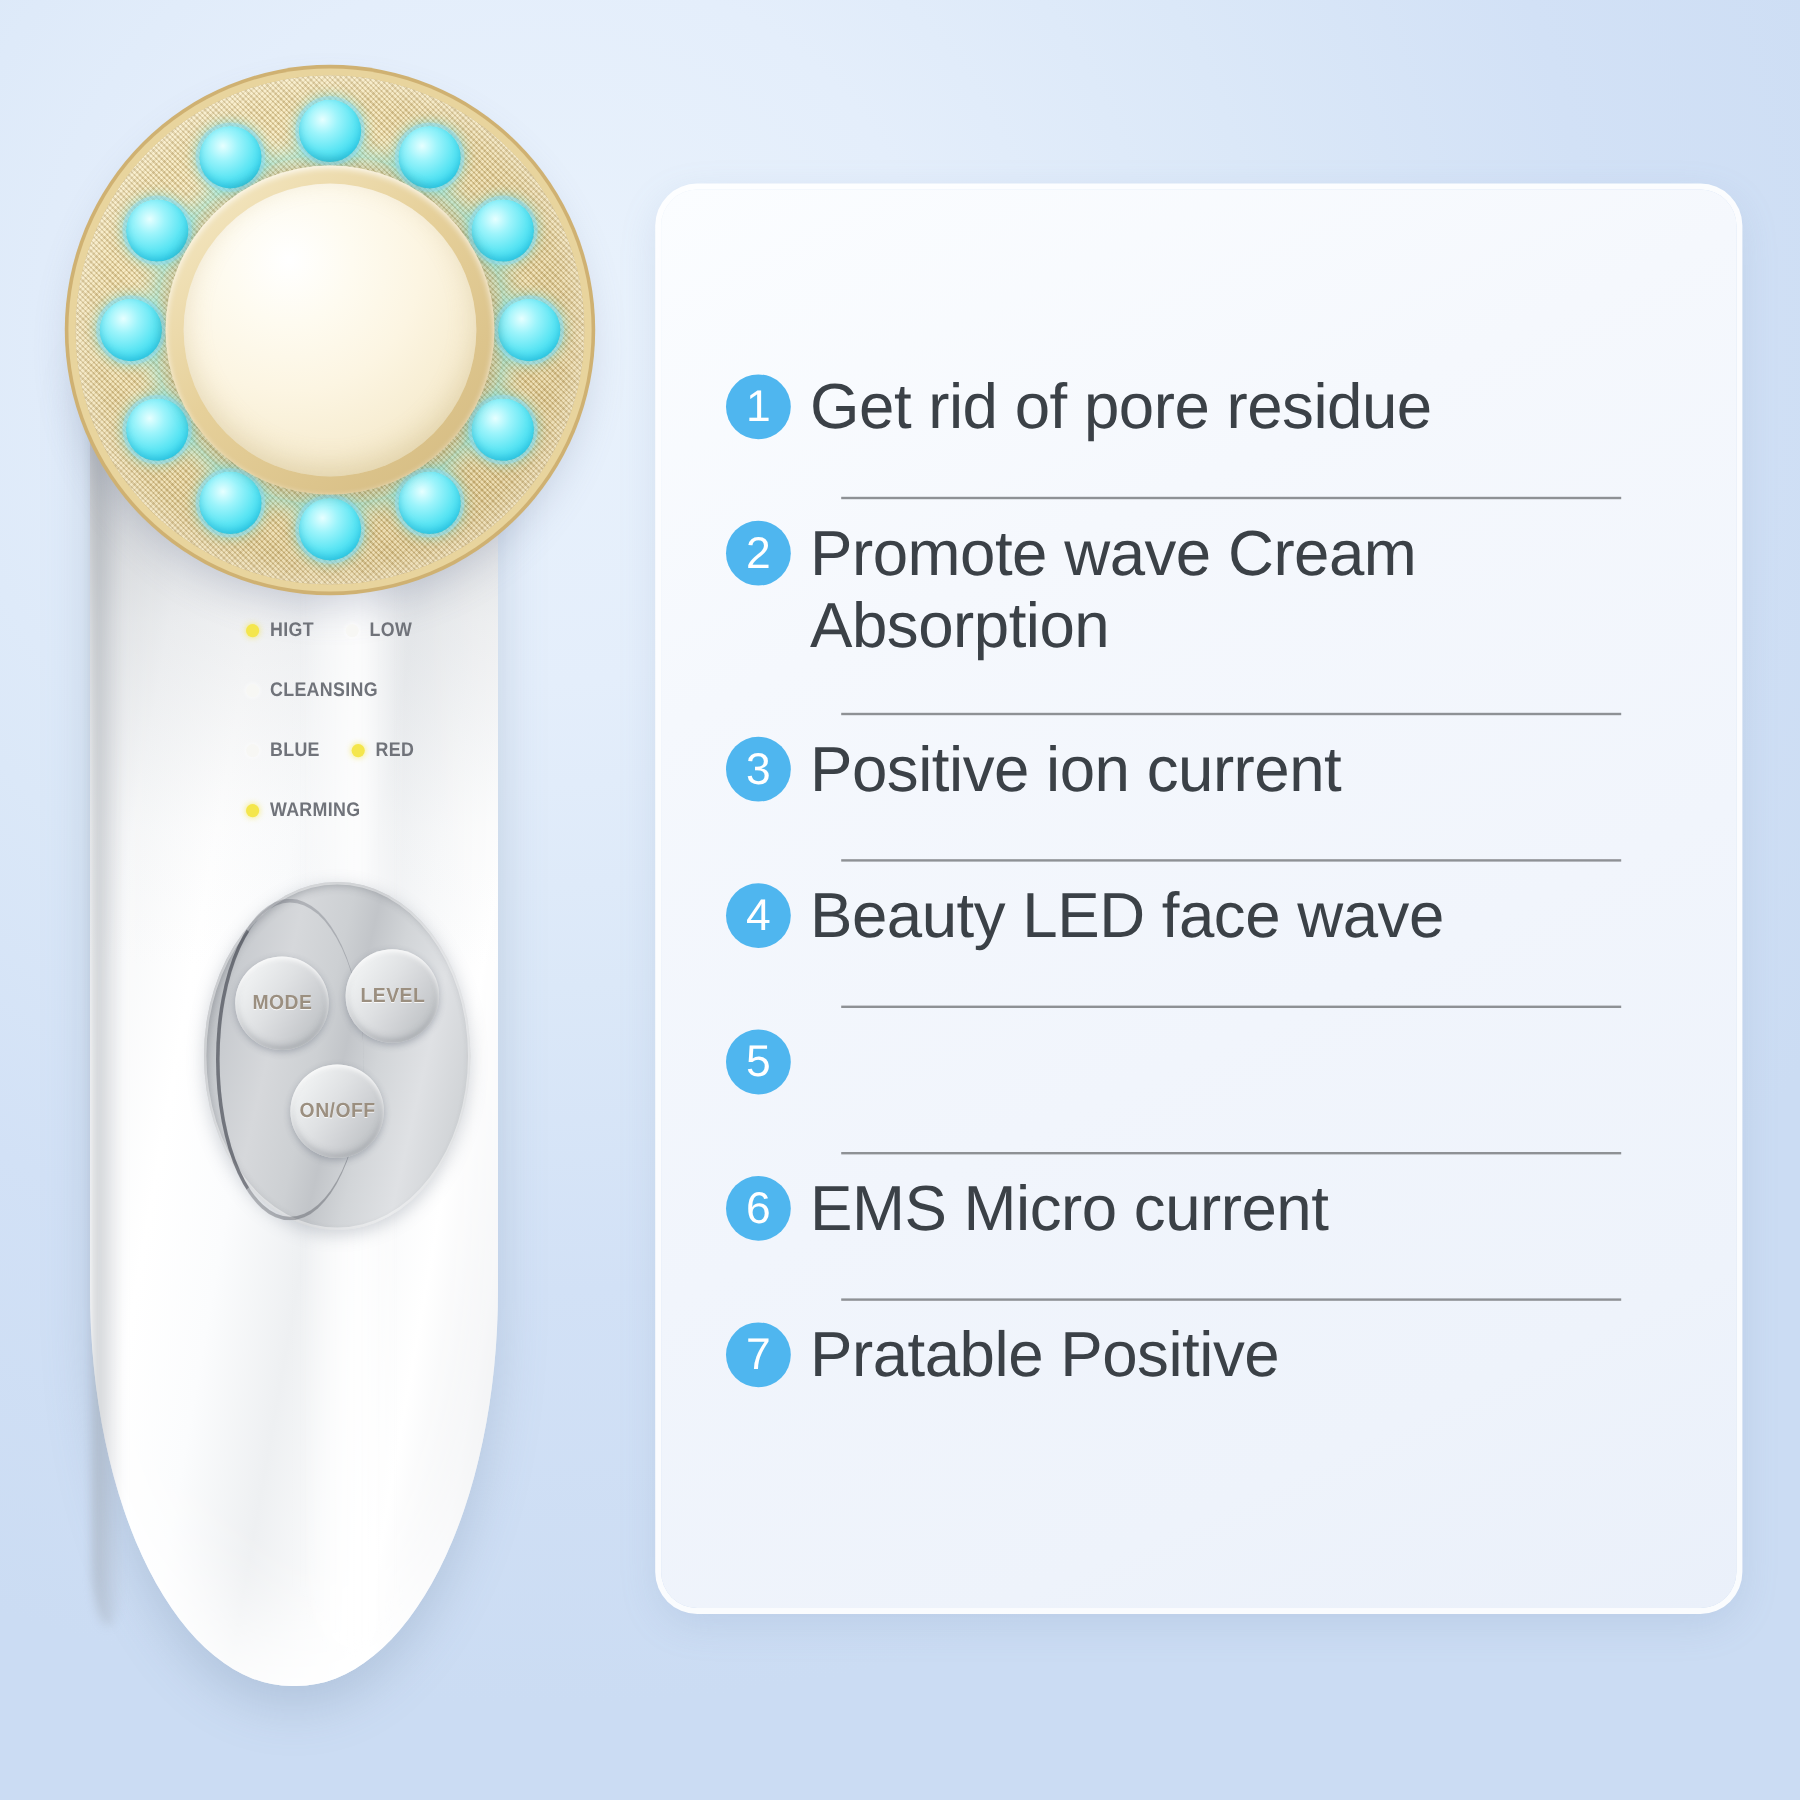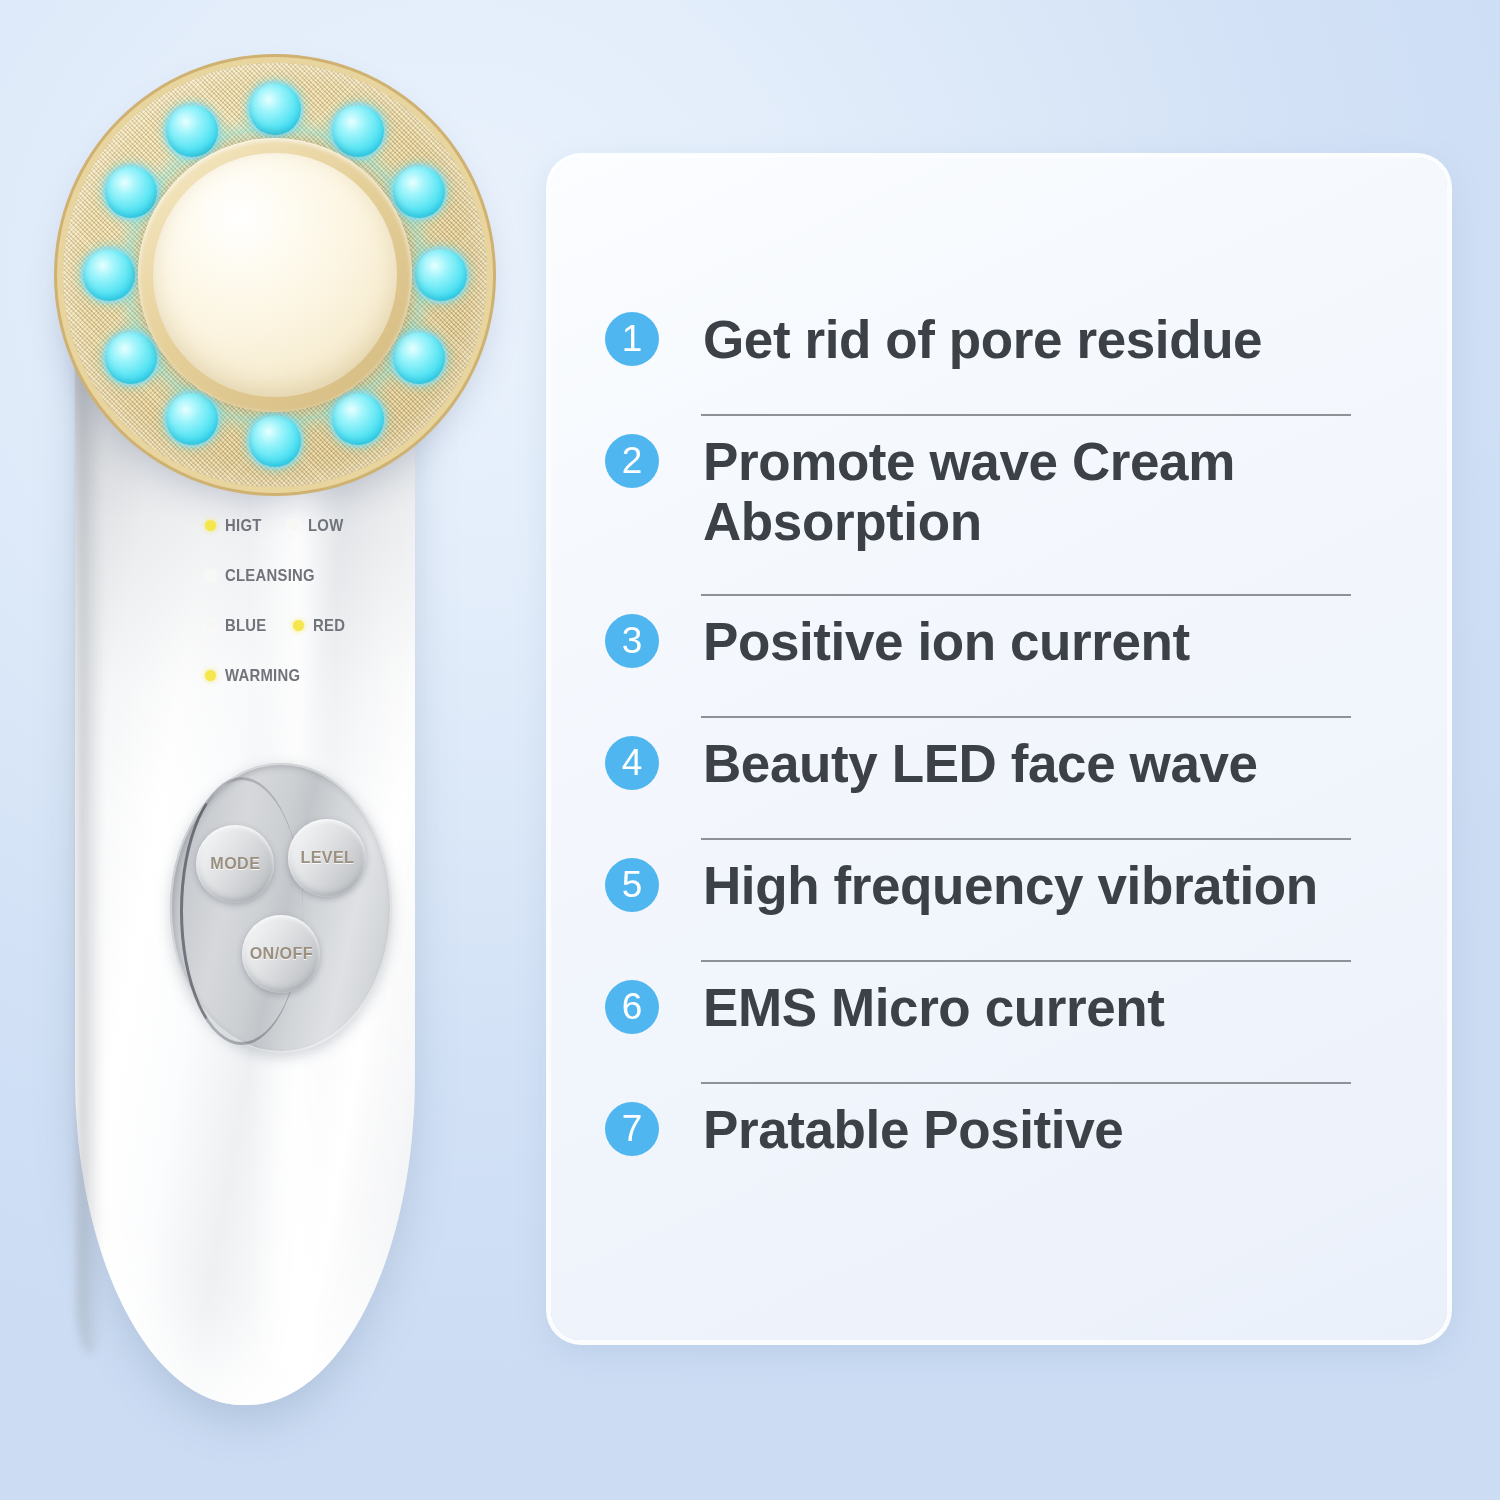--- a/index.html
+++ b/index.html
@@ -248,21 +248,21 @@
     white-space: nowrap;
     transform: scaleX(0.9);
     transform-origin: left center;
   }
   .ind-gap { width: 22px; }
 
   
   .panel {
     position: absolute;
     left: 115px;
-    top: 708px;
+    top: 680px;
     width: 222px;
     height: 290px;
     border-radius: 50% / 50%;
     background:
       linear-gradient(103deg,
         #9ea1a6 0%,
         #b7babe 7%,
         #c9ccd0 16%,
         #d6d8db 30%,
         #cdd0d3 44%,
@@ -374,25 +374,25 @@
     color: #ffffff;
     font-size: 37px;
     font-weight: 400;
     line-height: 54px;
     text-align: center;
     margin-top: 4px;
     font-family: "Liberation Sans", sans-serif;
   }
 
   .feature-text {
-    margin-left: 44px;
+    margin-left: 16px;
     color: #3b4147;
     font-size: 53px;
     line-height: 1.13;
-    font-weight: 700;
+    font-weight: 400;
     letter-spacing: -0.4px;
     font-family: "Liberation Sans", sans-serif;
     padding-top: 2px;
   }
 
   .divider {
     height: 2px;
     background: #8e9195;
     margin: 14px 96px 14px 150px;
     flex: 0 0 auto;
@@ -499,21 +499,20 @@
           <div class="feature-text" style="color: rgb(59, 65, 71);">Positive ion current</div>
         </div>
         <div class="divider"></div>
         <div class="feature-item">
           <div class="badge" style="background: rgb(79, 182, 239);">4</div>
           <div class="feature-text" style="color: rgb(59, 65, 71);">Beauty LED face wave</div>
         </div>
         <div class="divider"></div>
         <div class="feature-item">
           <div class="badge" style="background: rgb(79, 182, 239);">5</div>
-          <div class="feature-text" style="color: rgb(59, 65, 71);">High frequency vibration</div>
         </div>
         <div class="divider"></div>
         <div class="feature-item">
           <div class="badge" style="background: rgb(79, 182, 239);">6</div>
           <div class="feature-text" style="color: rgb(59, 65, 71);">EMS Micro current</div>
         </div>
         <div class="divider"></div>
         <div class="feature-item">
           <div class="badge" style="background: rgb(79, 182, 239);">7</div>
           <div class="feature-text" style="color: rgb(59, 65, 71);">Pratable Positive</div>

